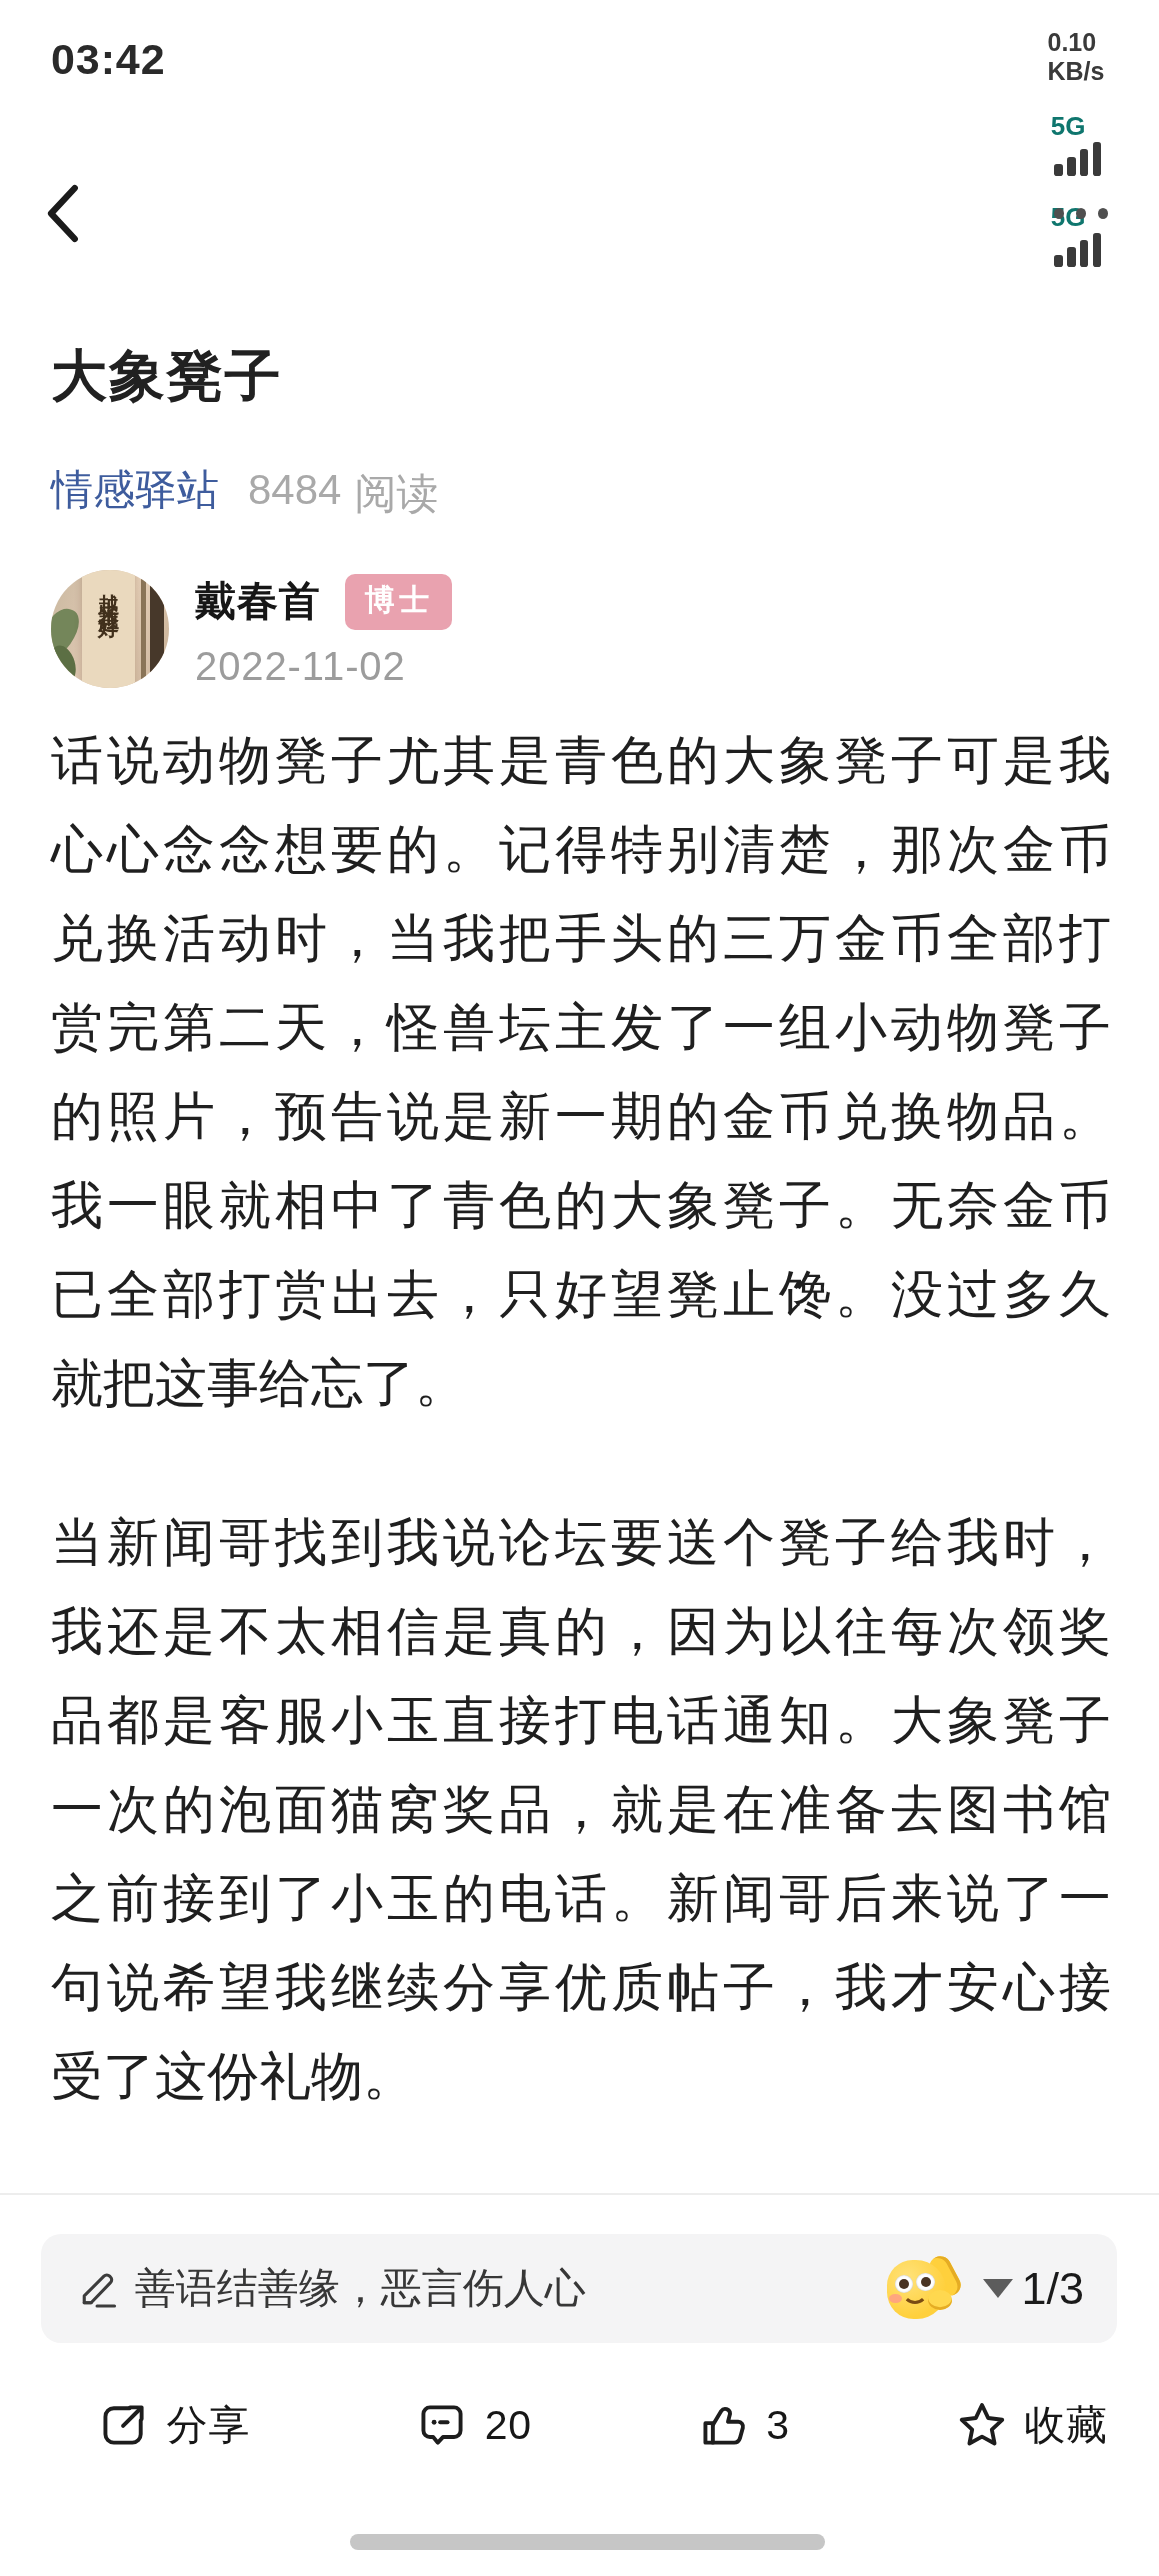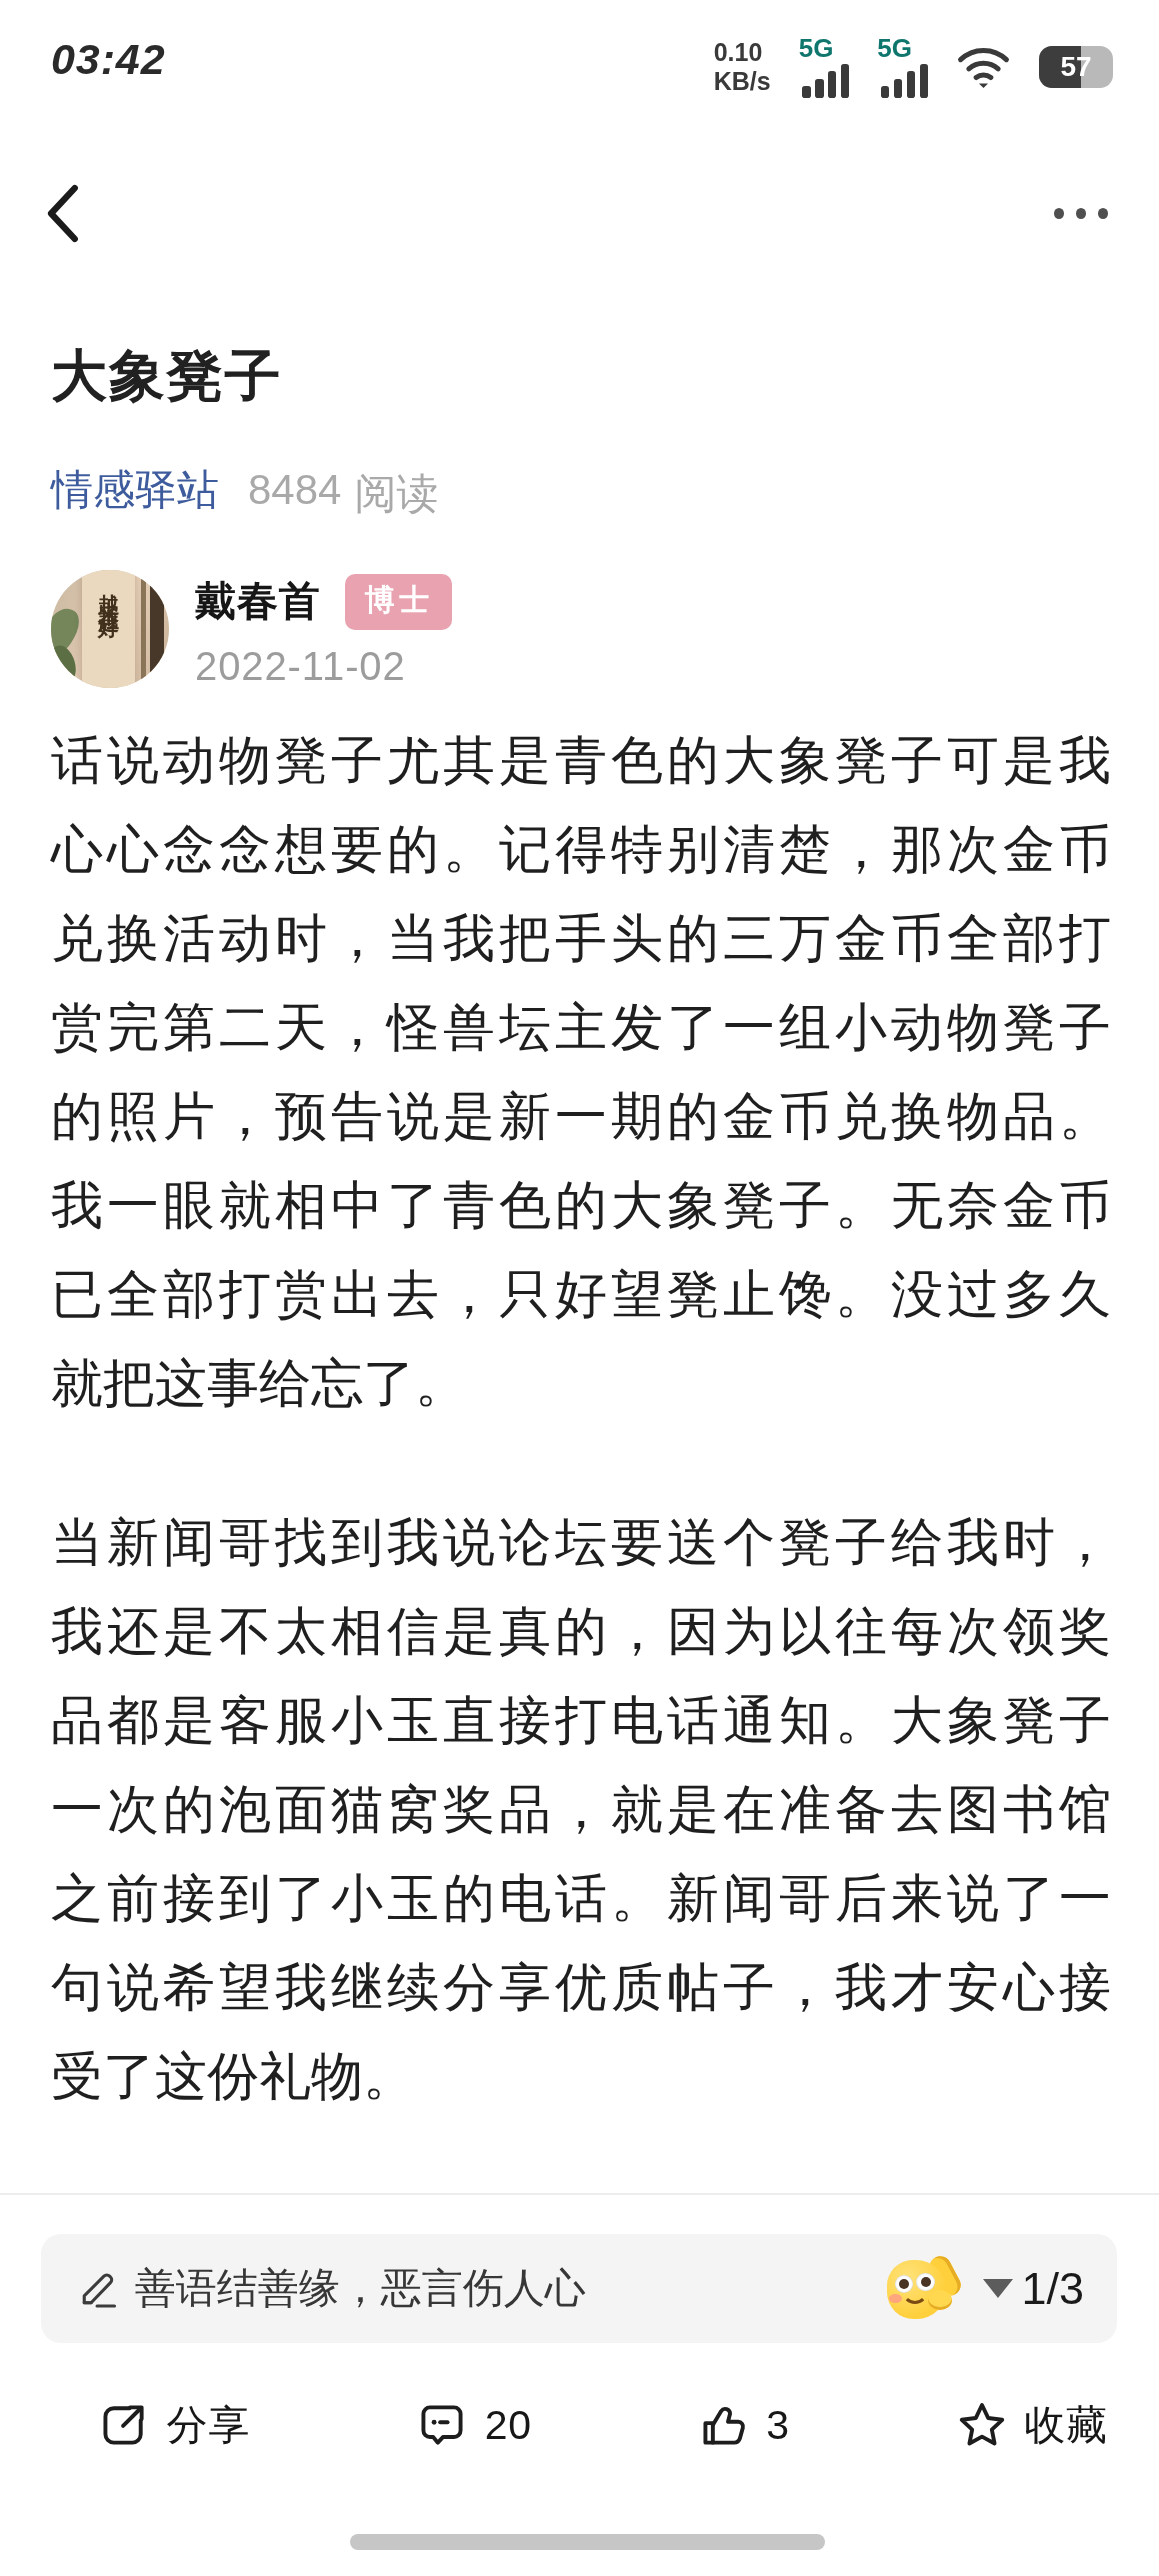--- a/index.html
+++ b/index.html
@@ -2,22 +2,22 @@
 <html style="font-size:14.7px"><head>
 <meta charset="utf-8">
 <style>
   html,body { margin:0; padding:0; background:#fff; }
   * { box-sizing:border-box; }
   .screen {
     position:relative; width:1159px; height:2576px; background:#ffffff; overflow:hidden;
     font-family:"Liberation Sans", sans-serif; color:#1f1f1f;
   }
   
-  .sb-time { position:absolute; left:51px; top:35px; font-size:43px; font-weight:600; color:#2a2a2a; letter-spacing:0.9px;font-style:italic; }
-  .sb-right { position:absolute; right:46px; top:28px; height:77px; display:flex; align-items:center; gap:28px; }
+  .sb-time { position:absolute; left:51px; top:35px; font-size:43px; font-weight:600; color:#2a2a2a; letter-spacing:0.9px; }
+  .sb-right { position:absolute; right:46px; top:28px; height:77px; display:flex; align-items:center; gap:28px;flex-direction:column; }
   .net-speed { font-size:25px; line-height:28.5px; font-weight:700; color:#3a3a3a; text-align:left; }
   .sig { display:flex; flex-direction:column; align-items:flex-start; }
   .sig-label { font-size:26px; font-weight:700; color:#0f766e; line-height:26px; margin-bottom:2.8px; }
   .bars { display:flex; align-items:flex-end; gap:4.6px; margin-left:3.7px; }
   .bar { width:8.3px; background:#3a3a3a; border-radius:2.8px; }
   .b1{height:12px;} .b2{height:19.3px;} .b3{height:27px;} .b4{height:34px;}
   .battery { position:relative; width:74px; height:42px; border-radius:13px; background:#b9b9b9; overflow:hidden; }
   .battery-fill { position:absolute; left:0; top:0; bottom:0; background:#3d3d3d; }
   .battery-num { position:absolute; inset:0; display:flex; align-items:center; justify-content:center; color:#fff; font-size:28px; font-weight:700; }
   

